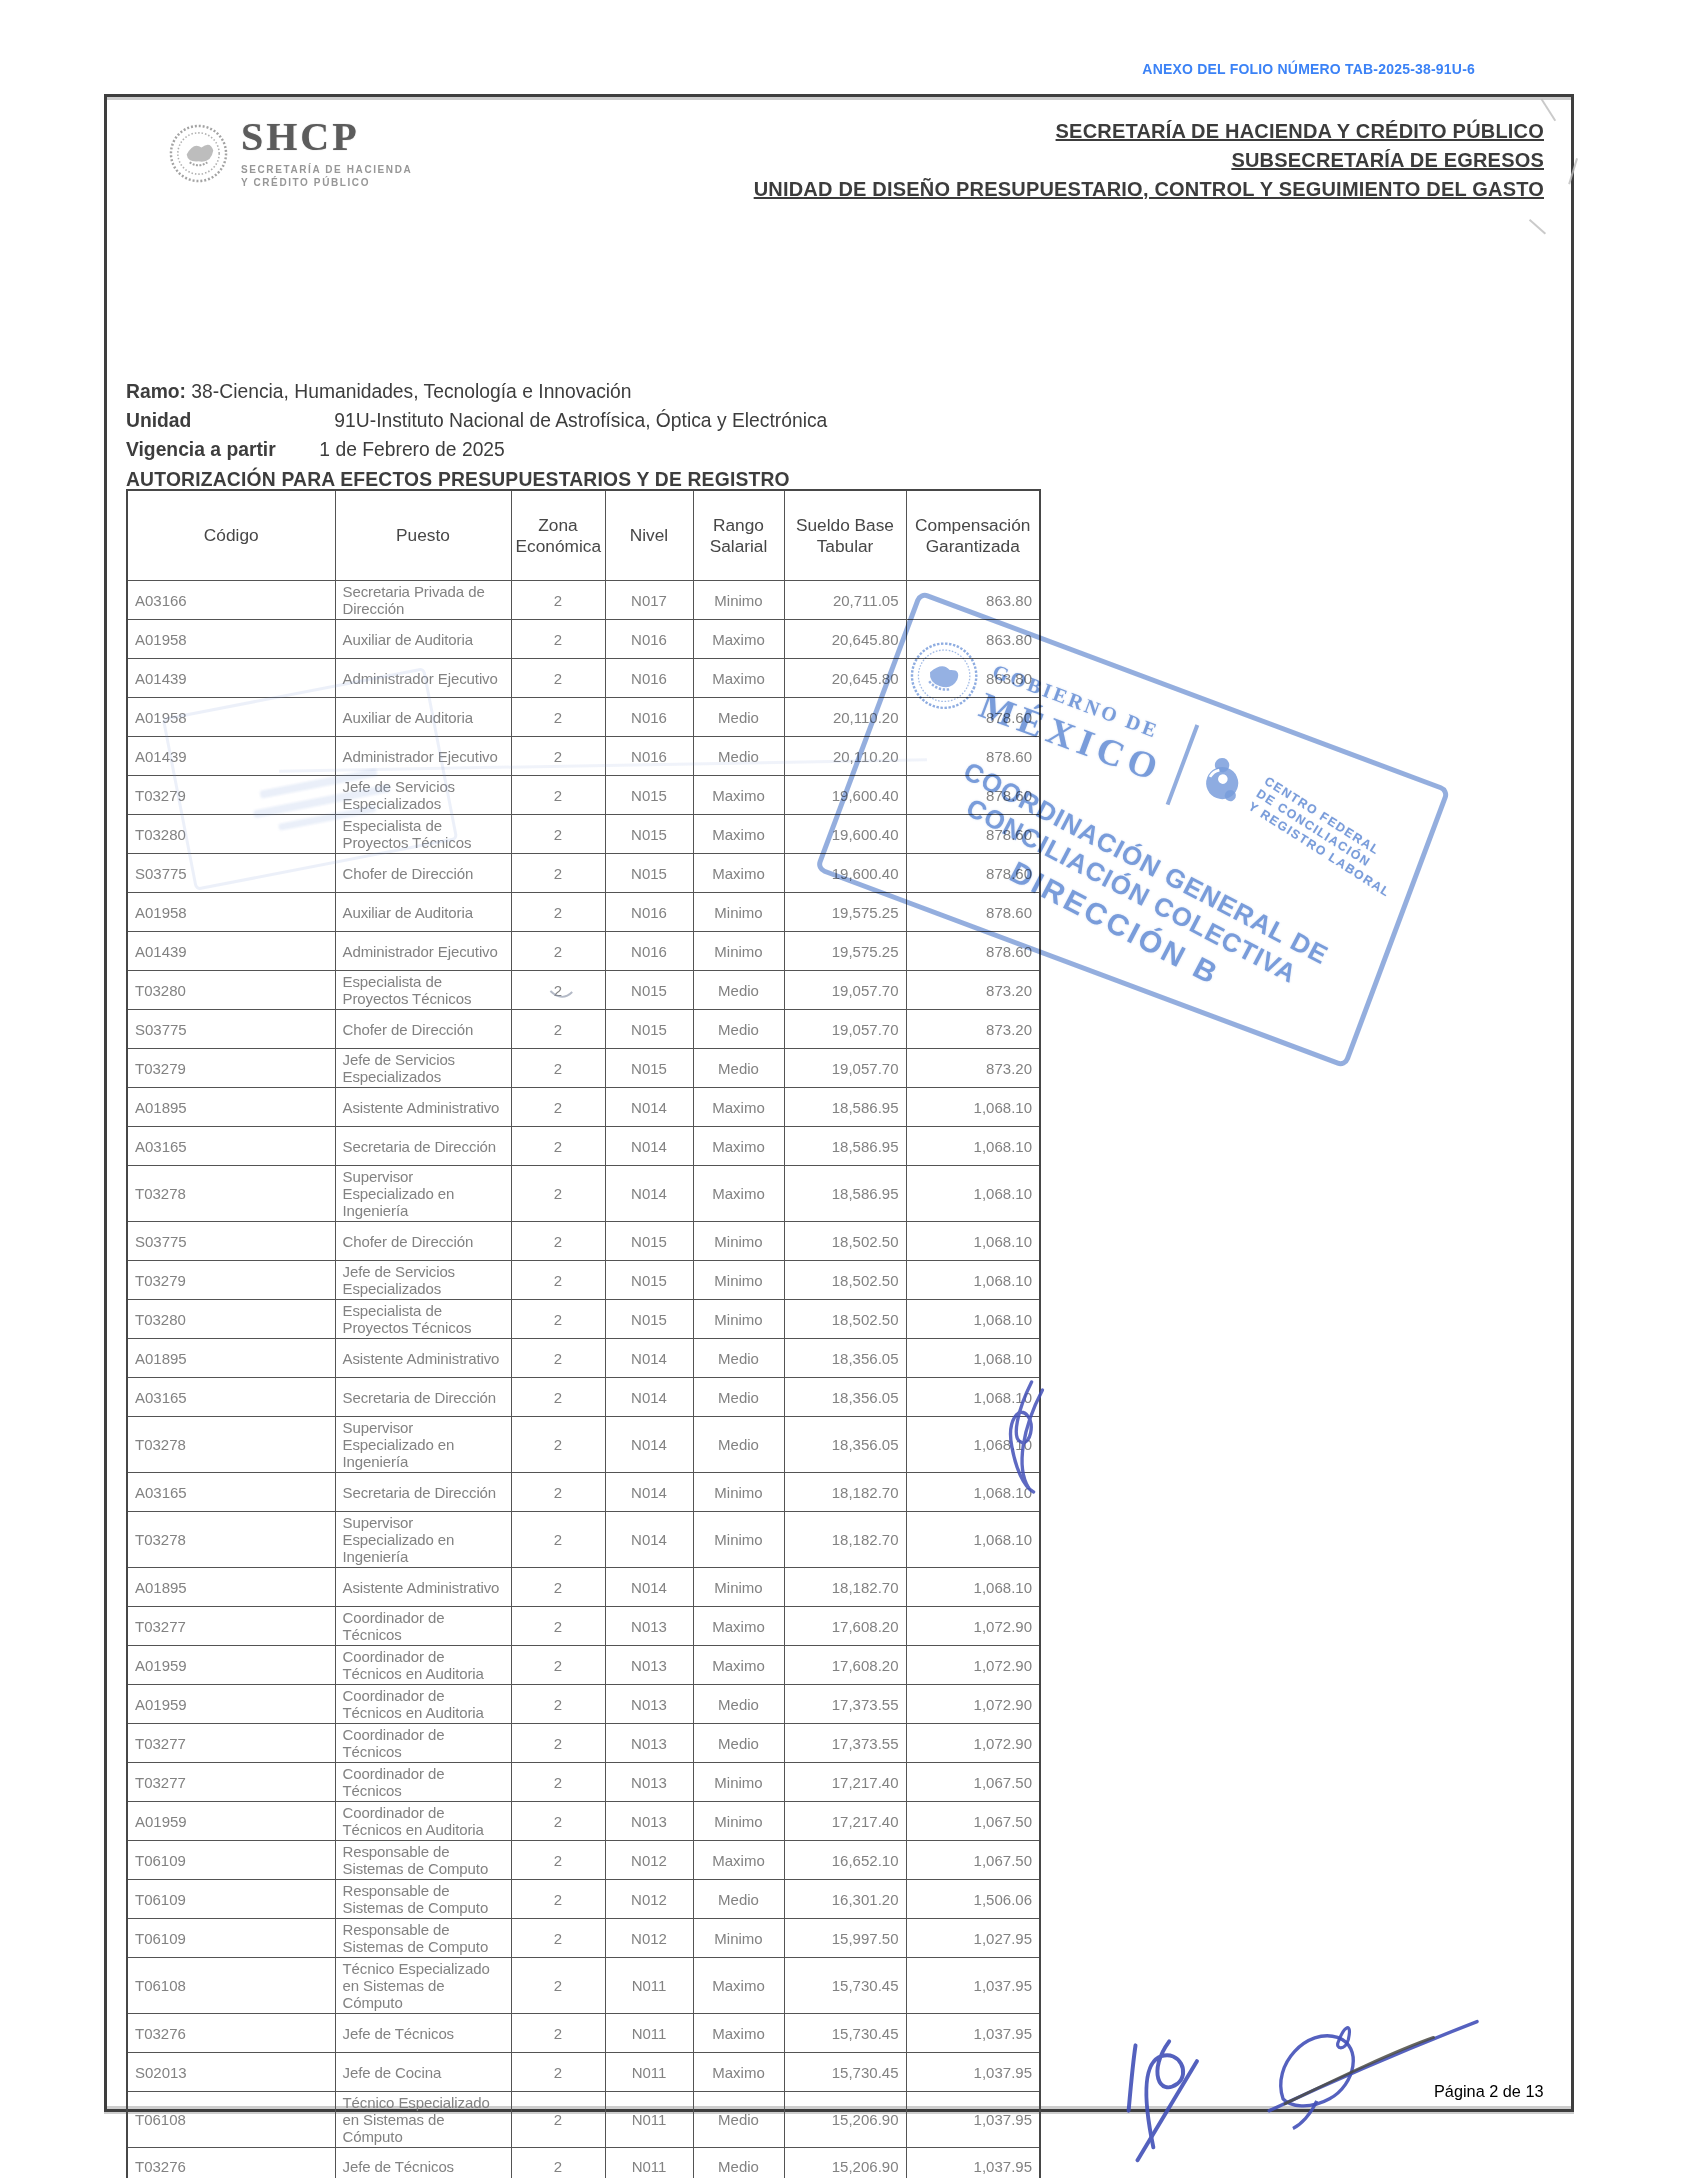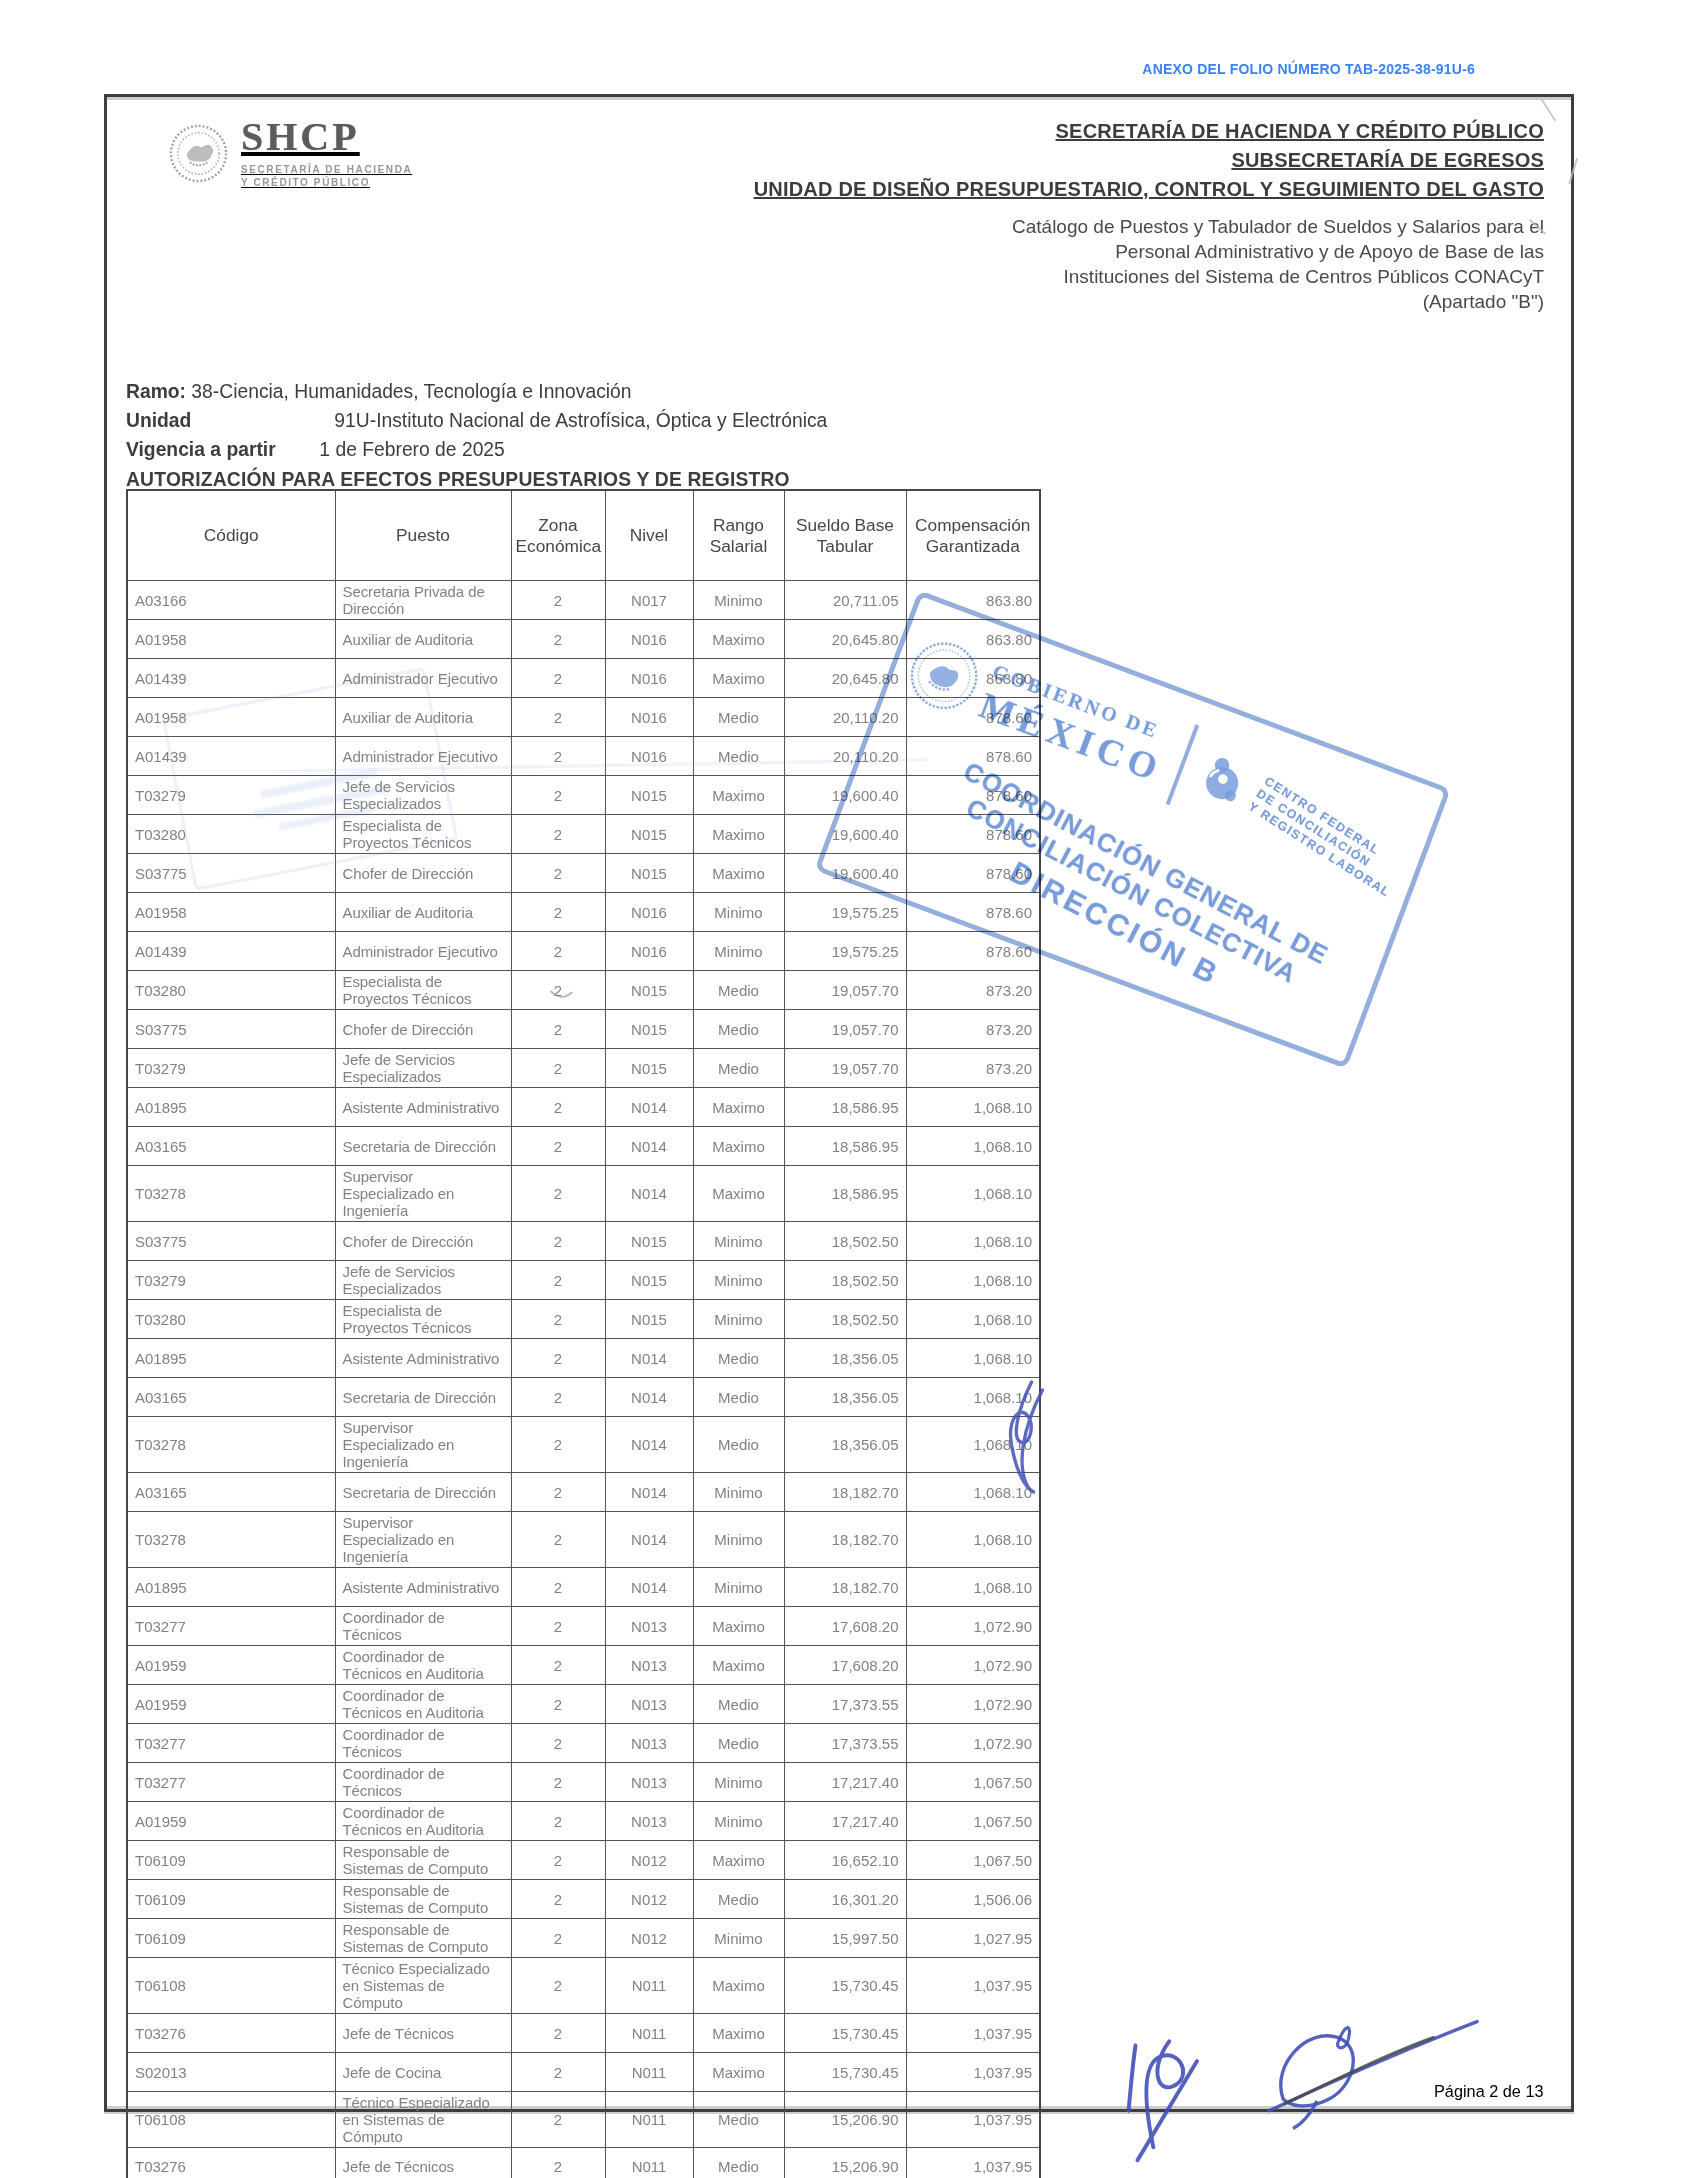--- a/index.html
+++ b/index.html
@@ -8,21 +8,21 @@
 
   
   .annex{position:absolute;top:61px;right:208px;font-size:14px;font-weight:bold;color:#3b82f6;letter-spacing:0.2px;}
 
   
   .frame{position:absolute;left:104px;top:94px;width:1470px;height:2018px;
          border:3px solid #3e3e3e;box-sizing:border-box;
          box-shadow:inset 0 3px 0 rgba(145,145,145,.45), inset 0 -3px 0 rgba(145,145,145,.45), 0 2px 0 rgba(130,130,130,.4);}
 
   
-  .shcp{position:absolute;left:168px;top:117px;display:flex;align-items:flex-start;text-decoration:underline;}
+  .shcp{position:absolute;left:168px;top:117px;display:flex;align-items:flex-start;}
   .shcp-seal{margin-top:6px;}
   .shcp-txt{margin-left:12px;}
   .shcp-acronym{font-family:"Liberation Serif",serif;font-weight:bold;font-size:40px;line-height:40px;
                 color:#5c5c5c;letter-spacing:3px;text-shadow:0 0 1px rgba(90,90,90,.5);}
   .shcp-sub{margin-top:6px;font-size:10px;line-height:13px;letter-spacing:1.6px;color:#979797;font-weight:bold;}
 
   
   .letterhead{position:absolute;top:117px;right:139px;text-align:right;}
   .lh-bold{font-size:20px;font-weight:bold;color:#3c3c3c;line-height:29px;letter-spacing:0.2px;text-decoration:underline;}
   .lh-catalog{margin-top:10px;font-size:19px;color:#4a4a4a;line-height:25px;}
@@ -104,26 +104,20 @@
         <div>SECRETARÍA DE HACIENDA</div>
         <div>Y CRÉDITO PÚBLICO</div>
       </div>
     </div>
   </div>
 
   <div class="letterhead">
     <div class="lh-bold">SECRETARÍA DE HACIENDA Y CRÉDITO PÚBLICO</div>
     <div class="lh-bold">SUBSECRETARÍA DE EGRESOS</div>
     <div class="lh-bold">UNIDAD DE DISEÑO PRESUPUESTARIO, CONTROL Y SEGUIMIENTO DEL GASTO</div>
-    <div class="lh-catalog">
-      <div>Catálogo de Puestos y Tabulador de Sueldos y Salarios para el</div>
-      <div>Personal Administrativo y de Apoyo de Base de las</div>
-      <div>Instituciones del Sistema de Centros Públicos CONACyT</div>
-      <div>(Apartado "B")</div>
-    </div>
   </div>
 
   <div class="info">
     <div class="info-row">
       <span class="lbl">Ramo:</span>
       <span>38-Ciencia, Humanidades, Tecnología e Innovación</span>
     </div>
     <div class="info-row">
       <span class="lbl lbl-unidad">Unidad</span>
       <span>91U-Instituto Nacional de Astrofísica, Óptica y Electrónica</span>

